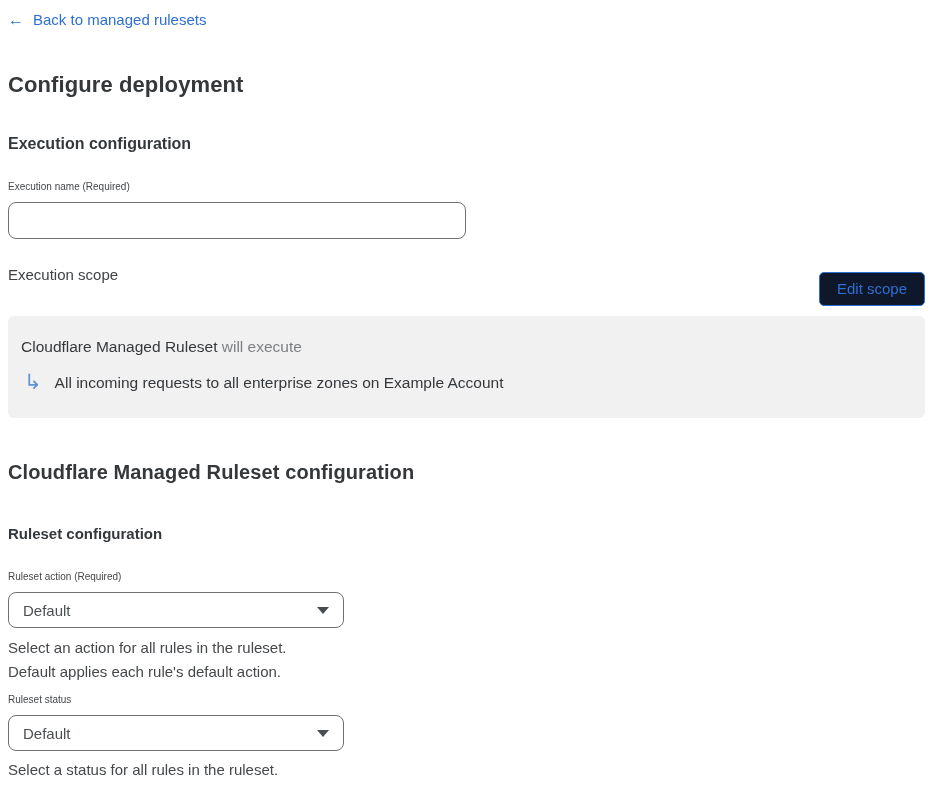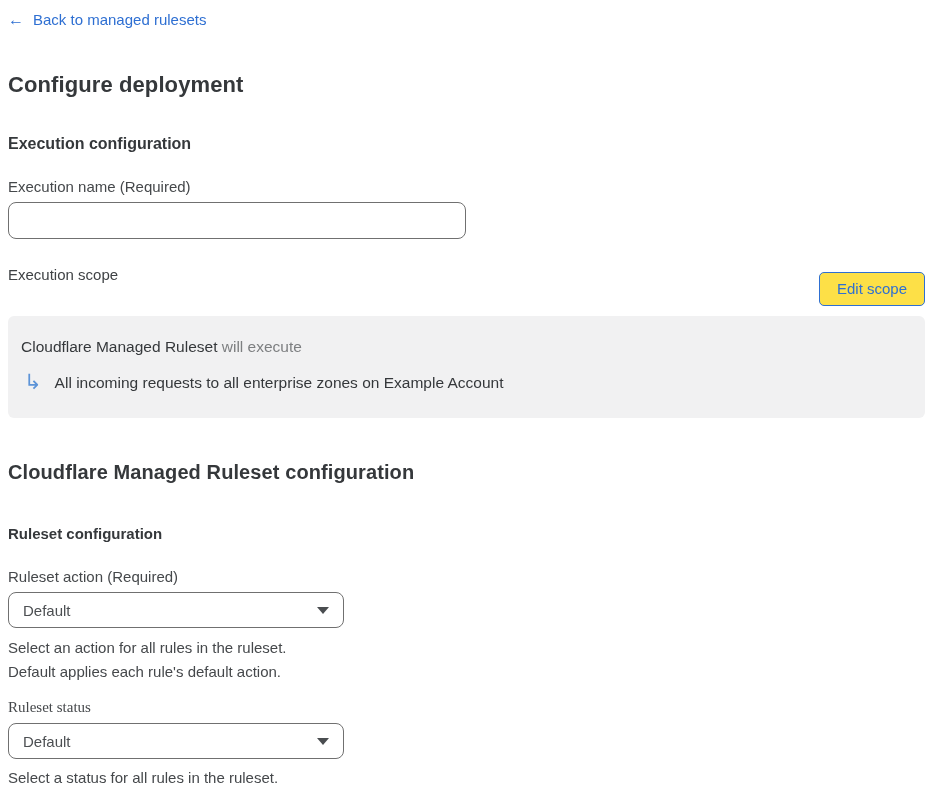--- a/index.html
+++ b/index.html
@@ -58,21 +58,21 @@
     margin: 41px 0 0 0;
     font-size: 15px;
     line-height: 18px;
     font-weight: 700;
     color: #35383b;
   }
   
   .field-label {
     display: block;
     margin-top: 25px;
-    font-size: 15px;
+    font-size: 10px;
     line-height: 17px;
     color: #45484b;
   }
   .helper-text {
     margin-top: 8px;
     font-size: 15px;
     line-height: 23.5px;
     color: #45484b;
   }
   .helper-text.single { margin-top: 7px; }
@@ -108,21 +108,21 @@
     font-size: 15px;
     line-height: 21px;
     color: #4c4f52;
   }
   .edit-scope-btn {
     margin-top: 7px;
     padding: 7px 17px 8px 17px;
     font-family: "Liberation Sans", sans-serif;
     font-size: 15px;
     color: #2e6fd2;
-    background: #fde047;
+    background: #0f172a;
     border: 1px solid #2e6fd2;
     border-radius: 5px;
     cursor: pointer;
   }
   
   .scope-panel {
     margin-top: 10px;
     padding: 21px 20px 25px 13px;
     background: #f1f1f2;
     border-radius: 6px;
@@ -221,20 +221,20 @@
   <label class="field-label">Ruleset action (Required)</label>
   <div class="select" role="combobox">
     <span class="select-value">Default</span>
     <span class="chevron"></span>
   </div>
   <div class="helper-text">
     <div>Select an action for all rules in the ruleset.</div>
     <div>Default applies each rule's default action.</div>
   </div>
 
-  <label class="field-label" style="margin-top:16px;font-family:Liberation Serif, serif;">Ruleset status</label>
+  <label class="field-label" style="margin-top:8px;">Ruleset status</label>
   <div class="select" role="combobox">
     <span class="select-value">Default</span>
     <span class="chevron"></span>
   </div>
   <div class="helper-text single">Select a status for all rules in the ruleset.</div>
 
 </div>
 
 </body></html>

